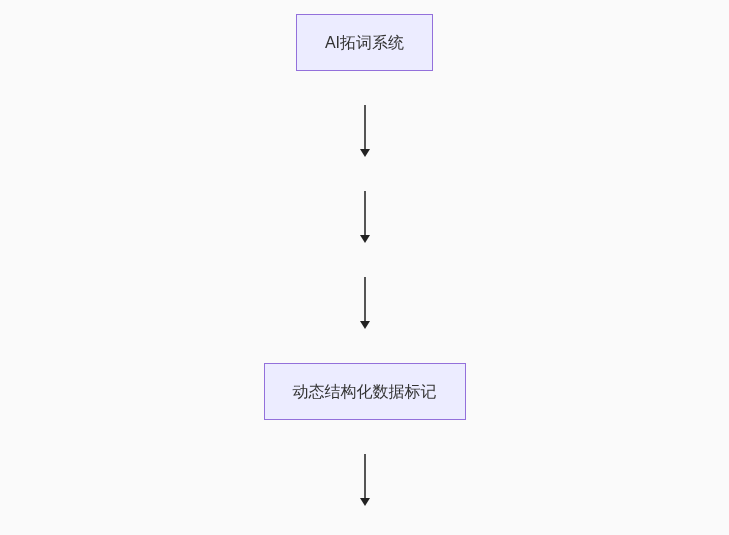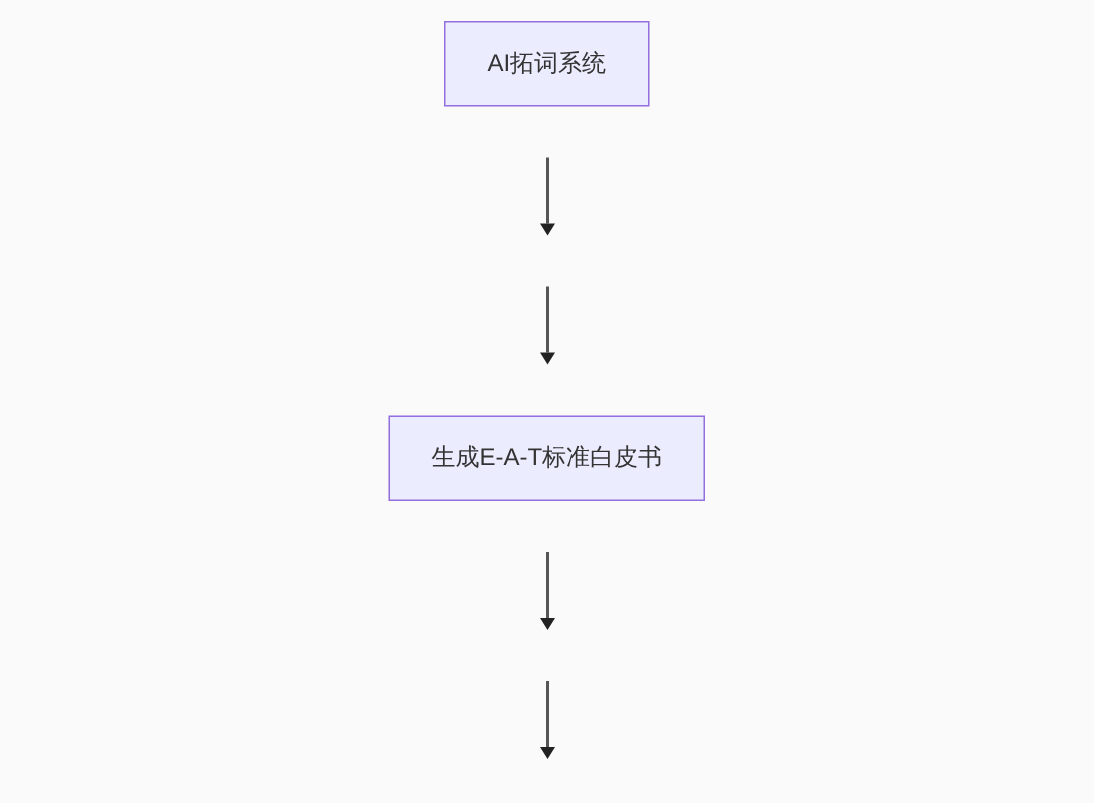--- a/index.html
+++ b/index.html
@@ -67,27 +67,27 @@
     <div class="shaft"></div>
     <div class="head"></div>
   </div>
 
 
   <div class="arrow">
     <div class="shaft"></div>
     <div class="head"></div>
   </div>
 
-  <div class="node">生成E-A-T标准白皮书</div>
 
   <div class="arrow">
     <div class="shaft"></div>
     <div class="head"></div>
   </div>
 
+  <div class="node">动态结构化数据标记</div>
 
   <div class="arrow">
     <div class="shaft"></div>
     <div class="head"></div>
   </div>
 
 
 </div>
 
 </body></html>

